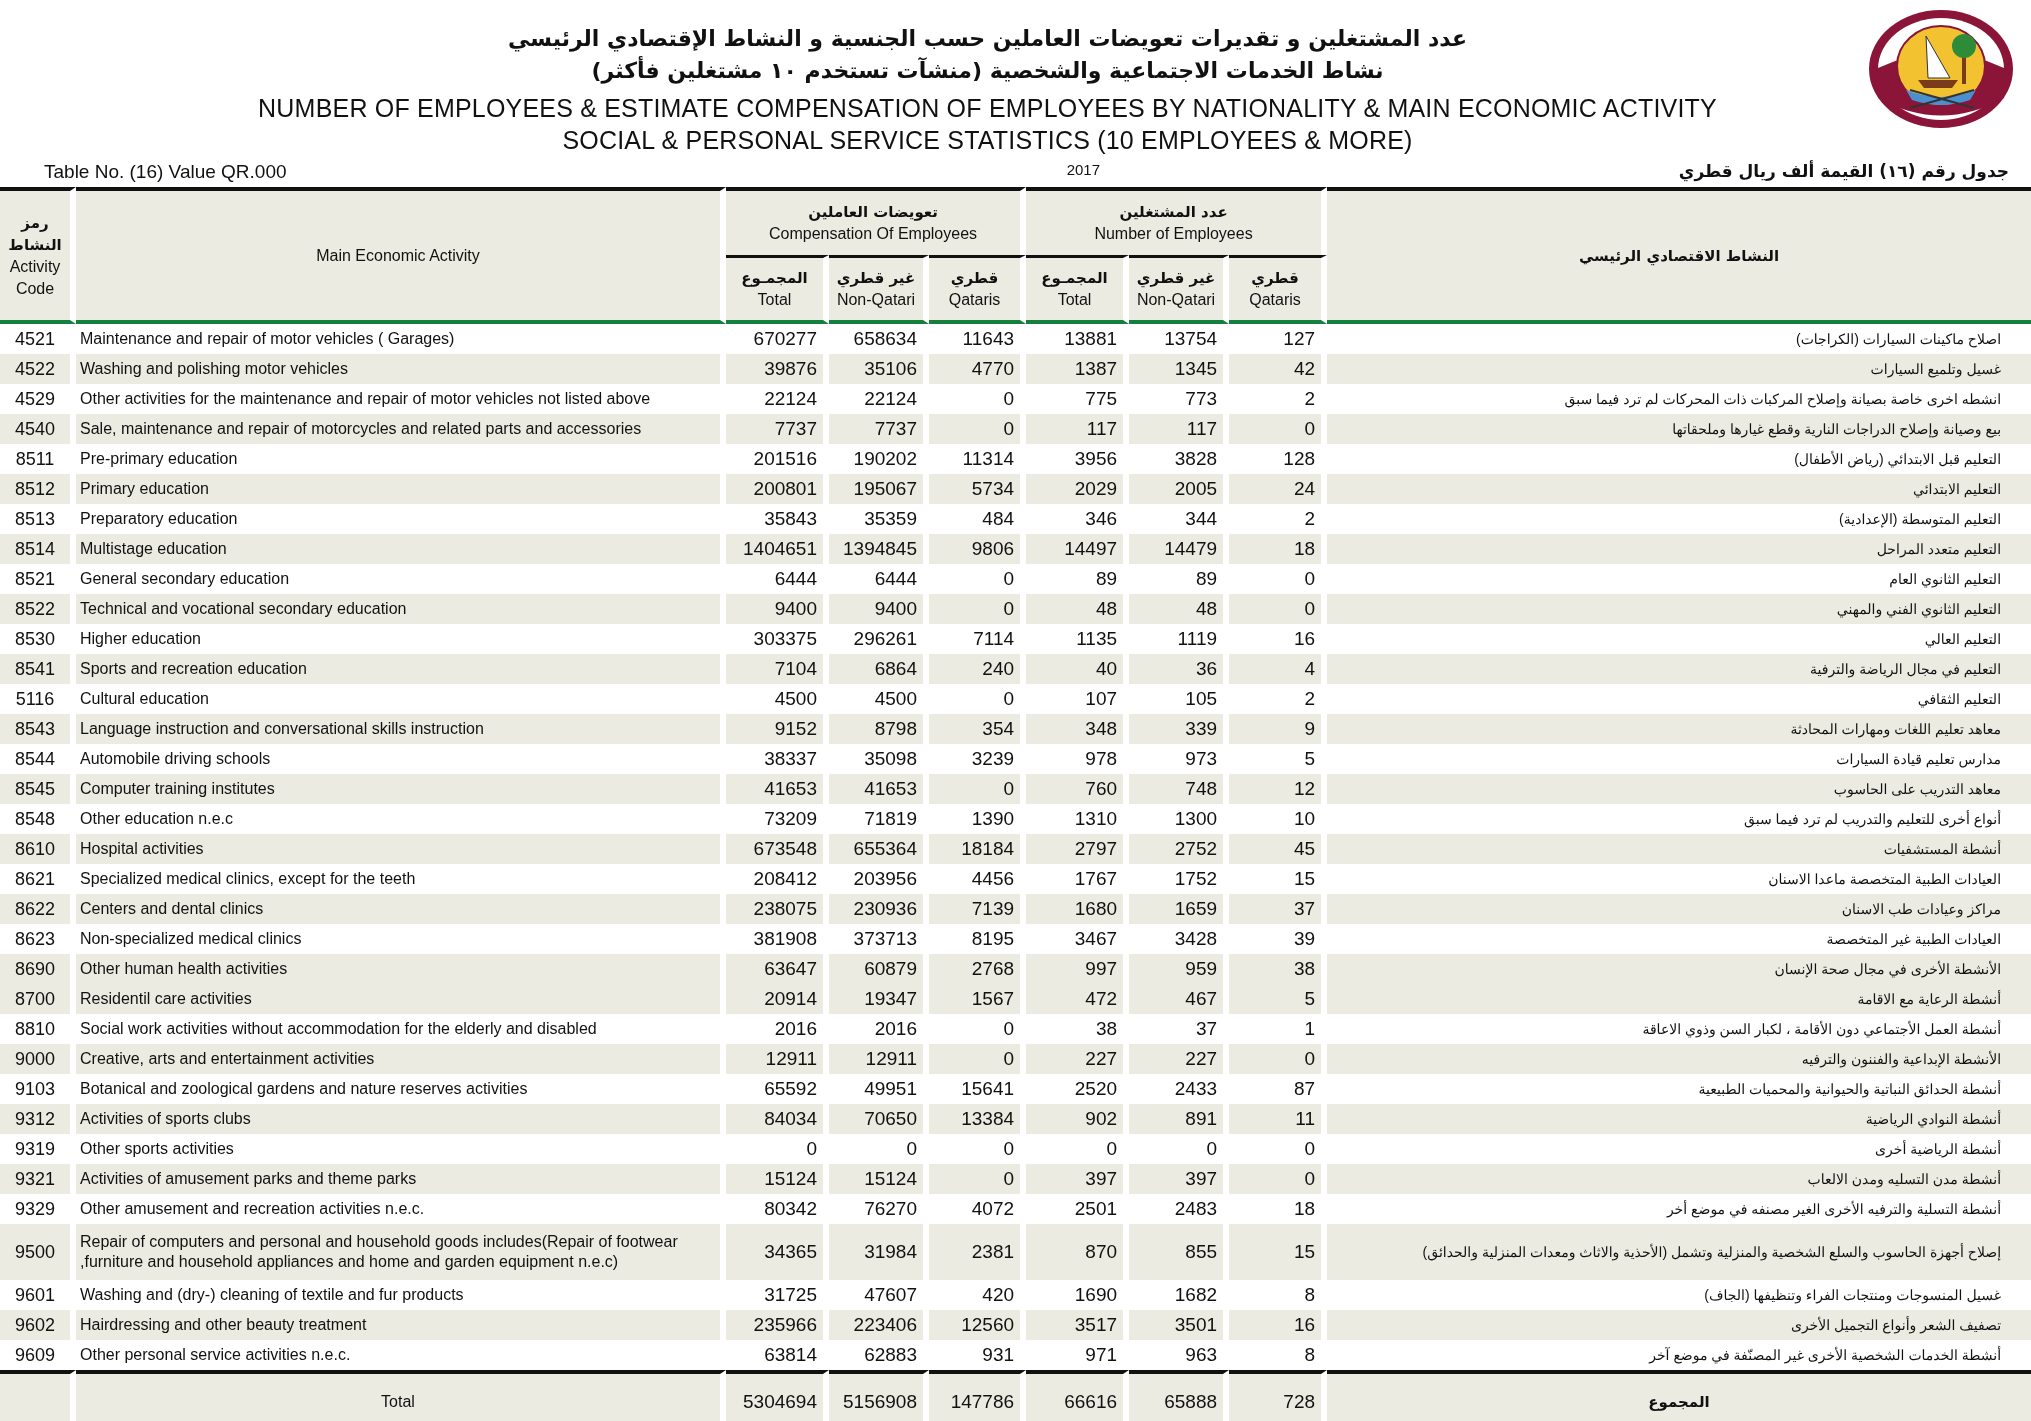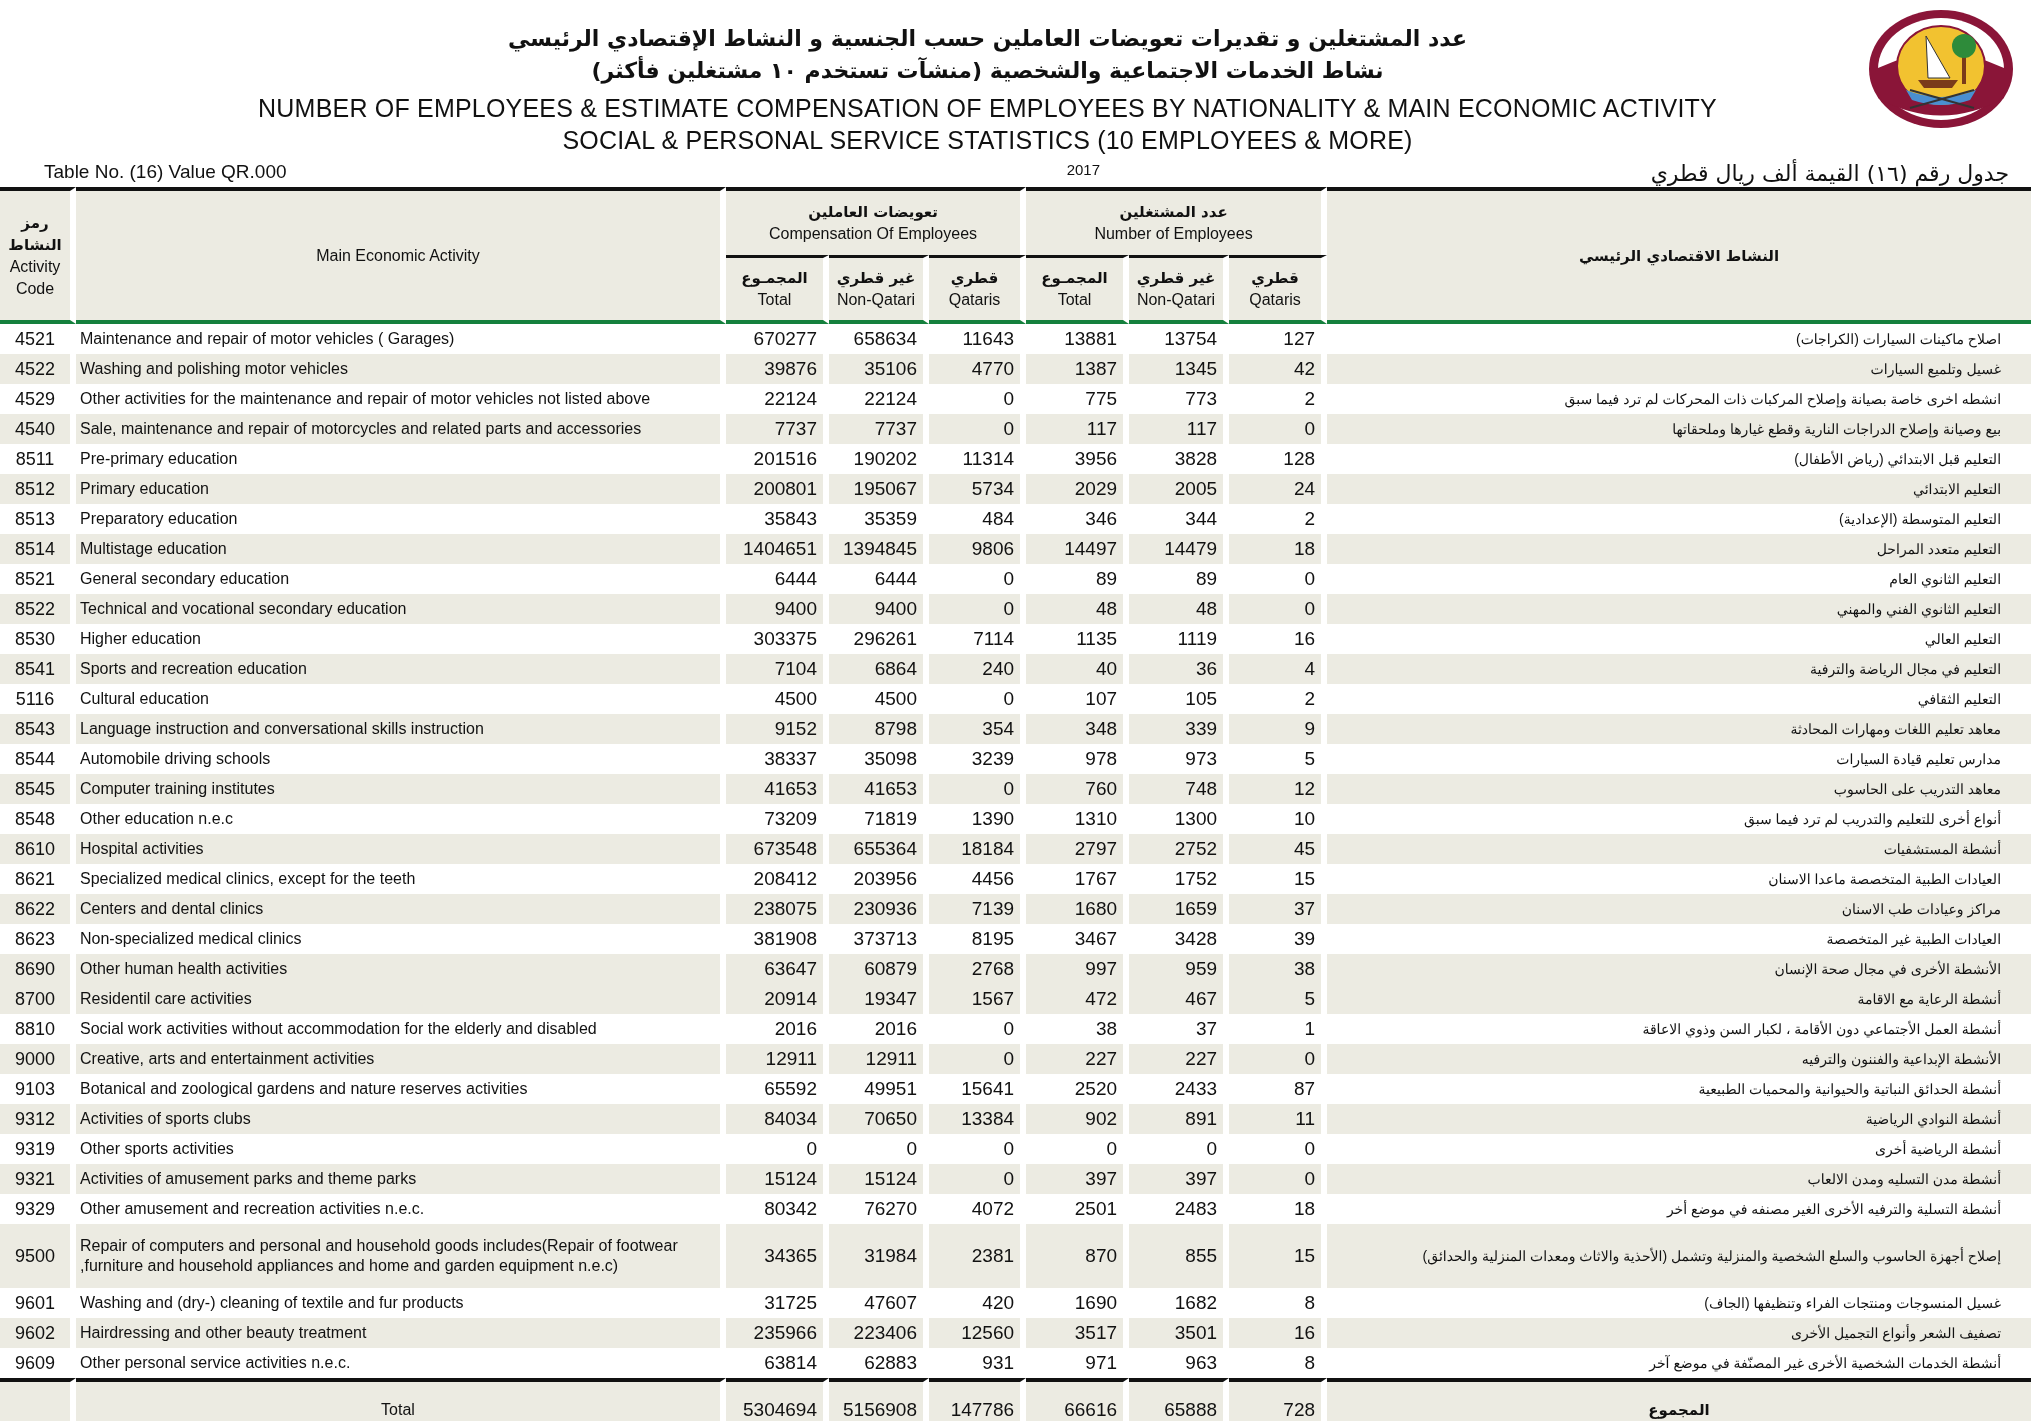--- a/index.html
+++ b/index.html
@@ -6,33 +6,33 @@
   body { width:2031px; height:1421px; position:relative; overflow:hidden; font-family:"Liberation Sans", sans-serif; color:#111; }
   .title-ar { position:absolute; left:0; width:2031px; text-align:center; font-family:"DejaVu Sans", sans-serif; font-weight:bold; font-size:22px; direction:rtl; }
   .title-en { position:absolute; left:0; width:2031px; text-align:center; font-family:"Liberation Sans", sans-serif; font-size:25px; letter-spacing:0.2px; }
   #ar1 { top:26px; left:-28px; }
   #ar2 { top:58px; left:-28px; }
   #en1 { top:94px; left:-28px; }
   #en2 { top:126px; left:-28px; }
   .meta { position:absolute; top:161px; font-size:19px;margin-left:40px; }
   #tableno { left:4px; }
   #year { left:940px; width:120px; text-align:right; font-size:15px; }
-  #ar-tableno { right:22px; font-family:"DejaVu Sans", sans-serif; font-weight:normal; font-size:22px; direction:rtl; }
+  #ar-tableno { right:22px; font-family:"DejaVu Sans", sans-serif; font-weight:bold; font-size:17px; direction:rtl; }
   .logo { position:absolute; left:1866px; top:8px; width:150px; height:122px; }
 
   table.data { position:absolute; left:0; top:187px; width:2031px; border-collapse:separate; border-spacing:0; table-layout:fixed; }
   table.data td, table.data th { padding:0; font-weight:normal; }
   .hdr { background:#ecebe2; text-align:center; vertical-align:middle; font-size:16px; line-height:22px; }
   .hdr .ar { font-family:"DejaVu Sans", sans-serif; font-weight:bold; font-size:15px; direction:rtl; display:block; }
   .thick-top { border-top:4px solid #111; }
   .thick-bot { border-bottom:4px solid #15803d; }
   .gap-r { border-right:6px solid #fff; }
   .sub-top { border-top:3px solid #111; }
   tr.row td { height:30px; font-size:16px; vertical-align:middle; white-space:nowrap; }
-  tr.row.tall td { height:64px;margin-left:40px; }
+  tr.row.tall td { height:56px;margin-left:40px; }
   tr.row.shaded td.cell { background:#ecebe2; }
   td.code { text-align:center; font-size:18px !important; }
   td.act { padding-left:4px !important; font-size:16px; }
   td.num { text-align:right; padding-right:6px !important; font-size:19px !important; }
   td.arab { text-align:right; padding-right:30px !important; font-family:Liberation Sans, sans-serif; font-weight:bold; font-size:14px !important; direction:rtl; }
   .wrap { white-space:normal !important; line-height:20px; }
   tr.total td { height:56px; background:#ecebe2; font-size:19px; vertical-align:middle; border-top:4px solid #111; }
   tr.total td.lbl { text-align:center; font-size:16px; }
   tr.total td.arlbl { text-align:center; font-family:"DejaVu Sans", sans-serif; font-weight:bold; font-size:15px; direction:rtl; }
 </style>

